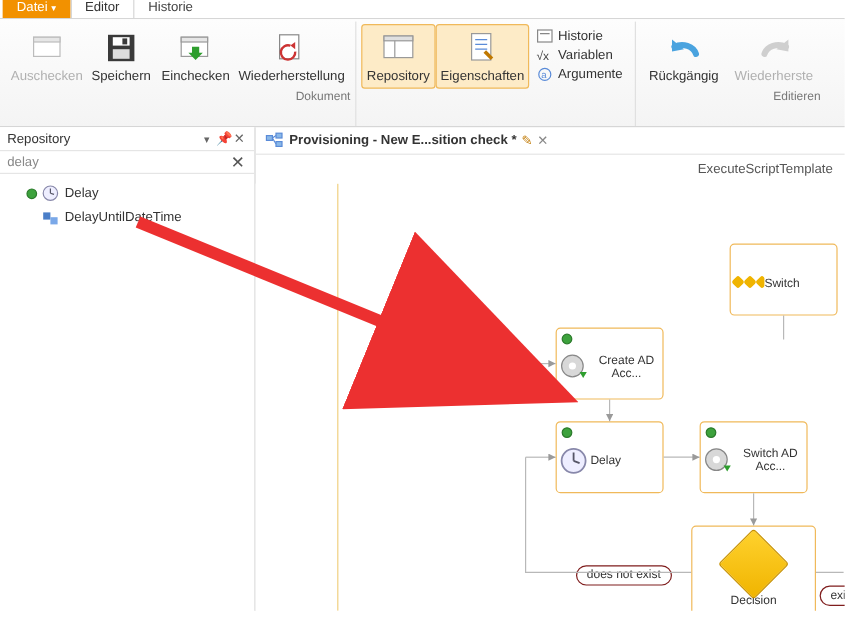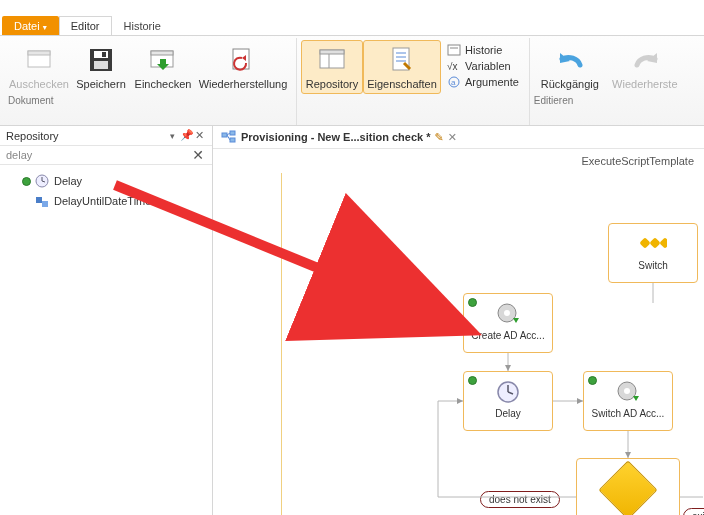--- a/index.html
+++ b/index.html
@@ -1,30 +1,30 @@
 <!DOCTYPE html>
 <html><head>
 <meta charset="utf-8">
 <style>
   * { box-sizing: border-box; margin: 0; padding: 0; font-family: "Segoe UI", Tahoma, sans-serif; }
   body { width: 704px; height: 515px; overflow: hidden; background: #fff; font-size: 11px; color: #333; position: relative; }
 
   
-  .tabstrip { height: 36px; background: #fff; border-bottom: 1px solid #d6d6d6; display: flex; align-items: flex-end; padding-left: 2px; }
+  .tabstrip { height: 16px; background: #fff; border-bottom: 1px solid #d6d6d6; display: flex; align-items: flex-end; padding-left: 2px; }
   .tab { padding: 3px 11px 3px 11px; border: 1px solid transparent; border-bottom: none; font-size: 11px; cursor: pointer; }
   .tab.datei { background: #f29100; color: #fff; border-radius: 2px 2px 0 0; }
   .tab.active { background: #fff; border-color: #d6d6d6; color: #333; }
   .tab.plain { color: #444; }
 
   
   .ribbon { height: 90px; background: linear-gradient(#fdfdfd,#f4f4f4); border-bottom: 1px solid #d6d6d6; display: flex; padding: 2px 4px 0 4px; }
   .group { display: flex; flex-direction: column; align-items: center; padding: 2px 4px 0 4px; border-right: 1px solid #e0e0e0; }
   .group:last-child { border-right: none; }
   .group-row { display: flex; }
-  .group-label { font-size: 10px; color: #777; text-align: left; padding: 1px 0 2px 0; width: 100%; }
+  .group-label { font-size: 10px; color: #777; text-align: right; padding: 1px 0 2px 0; width: 100%; }
   .rbtn { display: flex; flex-direction: column; align-items: center; width: 62px; padding: 3px 1px; border: 1px solid transparent; border-radius: 3px; cursor: pointer; }
   .rbtn.wide { width: 98px; }
   .rbtn .ico { width: 32px; height: 32px; margin-bottom: 2px; display: flex; align-items: center; justify-content: center; }
   .rbtn span { font-size: 11px; color: #333; text-align: center; }
   .rbtn.sel { background: #fdebc7; border-color: #f0b95a; }
   .rbtn.dis span { color: #b0b0b0; }
 
   .vlist { display: flex; flex-direction: column; justify-content: flex-start; padding-top: 2px; }
   .vitem { display: flex; align-items: center; padding: 1px 6px; cursor: pointer; font-size: 11px; }
   .vitem svg { margin-right: 4px; }
@@ -46,21 +46,21 @@
 
   .canvas-area { flex: 1; display: flex; flex-direction: column; min-width: 0; }
   .canvas-tab { display: flex; align-items: center; padding: 4px 8px; border-bottom: 1px solid #e5e5e5; font-size: 11px; }
   .canvas-tab .t { font-weight: bold; }
   .canvas-tab .pen { margin-left: 4px; color: #c07800; font-size: 11px; }
   .canvas-tab .cx { margin-left: 4px; color: #888; font-size: 11px; cursor: pointer; }
   .canvas-sub { padding: 6px 10px; font-size: 11px; color: #555; text-align: right; }
   .canvas { flex: 1; position: relative; background: #fff; overflow: hidden; }
   .vline { position: absolute; top: 0; bottom: 0; width: 1px; background: #f0d080; }
 
-  .node { position: absolute; width: 90px; height: 60px; border: 1px solid #f0b95a; border-radius: 4px; background: #fff; display: flex; flex-direction: column; align-items: center; justify-content: flex-start; padding-top: 4px; }
+  .node { position: absolute; width: 90px; height: 60px; border: 1px solid #f0b95a; border-radius: 4px; background: #fff; display: flex; flex-direction: row; align-items: center; justify-content: flex-start; padding-top: 4px; }
   .node .ndot { position: absolute; top: 4px; left: 4px; width: 9px; height: 9px; border-radius: 50%; background: #3da23d; border: 1px solid #2b7a2b; }
   .node .nico { width: 28px; height: 28px; margin-top: 2px; display:flex; align-items:center; justify-content:center; }
   .node .nlbl { font-size: 10px; text-align: center; margin-top: 2px; }
 
   .decision { position: absolute; width: 104px; height: 78px; border: 1px solid #f0b95a; border-radius: 4px; background: #fff; display:flex; flex-direction:column; align-items:center; justify-content:center; }
   .decision .nlbl { font-size: 10px; margin-top: 4px; }
   .diamond { width: 42px; height: 42px; transform: rotate(45deg); background: linear-gradient(135deg,#ffd22e,#f0b400); border: 1px solid #c79100; border-radius: 3px; }
 
   .pill { position: absolute; padding: 2px 8px; border: 1px solid #7f1d1d; border-radius: 9px; background: #fff; font-size: 10px; }
 

